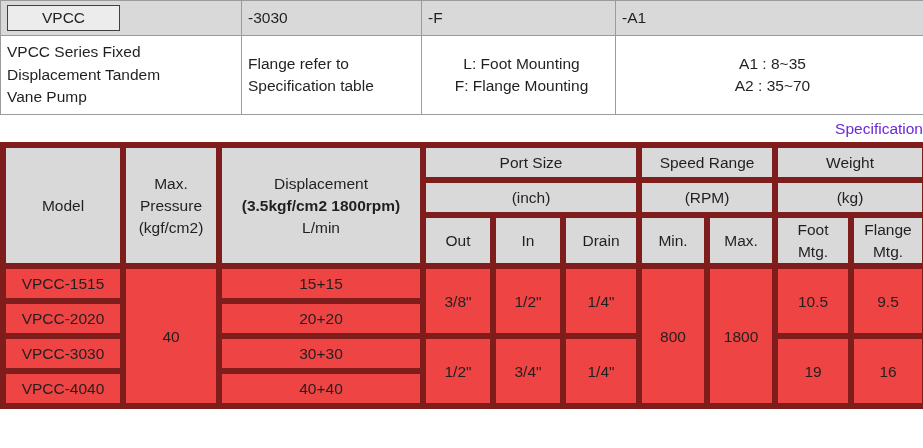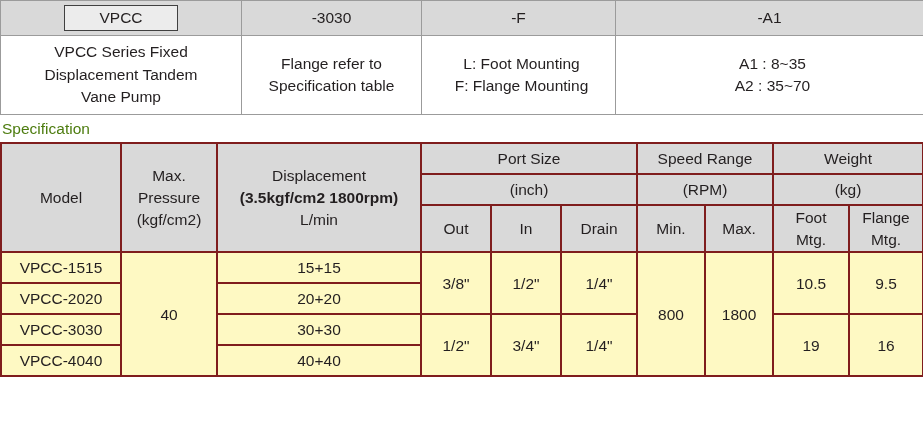--- a/index.html
+++ b/index.html
@@ -22,21 +22,21 @@
 
   
   table.code-table {
     border-collapse: collapse;
     table-layout: fixed;
     width: 923px;
     border: 1px solid #9b9b9b;
   }
   table.code-table td {
     border: 1px solid #9b9b9b;
-    text-align: center;
+    text-align: left;
     vertical-align: middle;
     font-size: 15.5px;
     padding: 2px 6px;
     line-height: 1.45;
   }
   .code-head td {
     background: #d9d9d9;
     height: 30px;
   }
   .code-sub td {
@@ -59,43 +59,44 @@
     padding-left: 12px;
   }
   .two-line {
     display: block;
   }
 
   
   .spec-caption {
     font-size: 15.5px;
     padding: 5px 0 4px 2px;
-    color: #4d7c0f;
+    color: #6d28d9;
+    text-align: right;
   }
 
   
   table.spec-table {
     border-collapse: collapse;
     table-layout: fixed;
     width: 923px;
     border: 1px solid #9b9b9b;
   }
   table.spec-table td {
-    border: 2px solid #7f1d1d;
+    border: 6px solid #7f1d1d;
     text-align: center;
     vertical-align: middle;
     font-size: 15.5px;
     line-height: 1.4;
     padding: 1px 3px;
   }
   table.spec-table td.hdr {
     background: #d9d9d9;
   }
   table.spec-table td.cell {
-    background: #fef9c3;
+    background: #ef4444;
   }
   .rowh {
     height: 27px;
   }
   .model-cell {
     text-align: left;
     padding-left: 9px;
   }
   .nowrap {
     white-space: nowrap;

